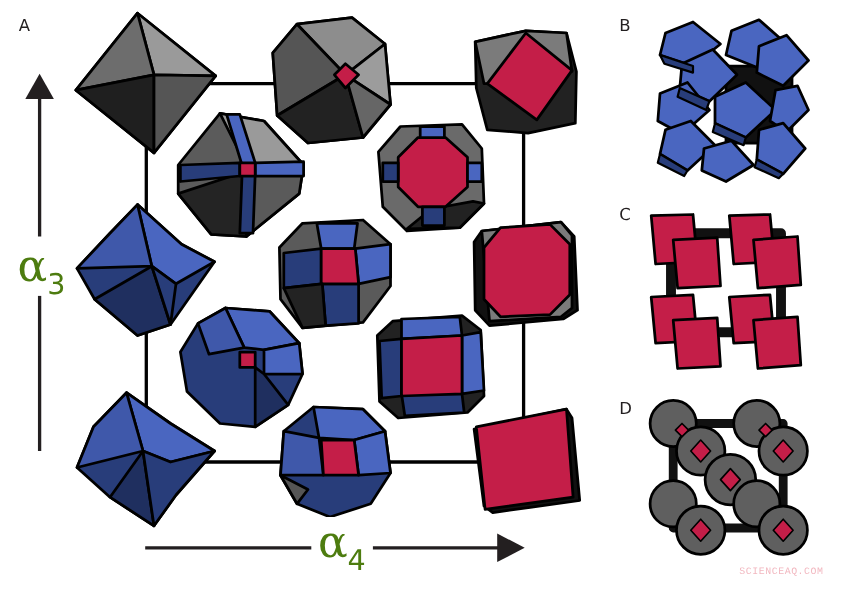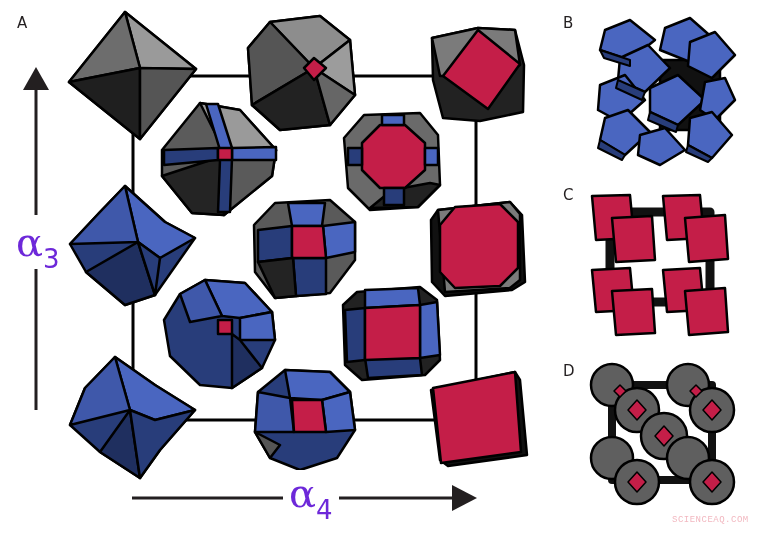--- a/index.html
+++ b/index.html
@@ -1,18 +1,18 @@
 <!DOCTYPE html>
 <html><head>
 <meta charset="utf-8">
 <style>
   html, body { margin:0; padding:0; background:#ffffff; }
   body { width:768px; height:537px; position:relative; overflow:hidden; font-family:"Liberation Sans", sans-serif; }
   .lbl { position:absolute; font-size:15px; color:#231f20; font-family:"DejaVu Sans", sans-serif; }
-  .axis-lbl { position:absolute; font-family:"DejaVu Serif", serif; color:#6d28d9; background:#fff; }
+  .axis-lbl { position:absolute; font-family:"DejaVu Serif", serif; color:#4d7c0f; background:#fff; }
   .axis-lbl .sub { font-family:"DejaVu Sans", sans-serif; font-size:26px; position:relative; top:12px; }
   .axis-lbl .greek { font-size:40px; }
   svg { position:absolute; left:0; top:0; }
   .wm { position:absolute; left:672px; top:515px; font-size:9px; color:#f2b8c0; letter-spacing:0.5px;font-family:Liberation Mono, monospace; }
 </style>
 </head>
 <body>
 
 <svg width="768" height="537" viewBox="0 0 768 537">
 

